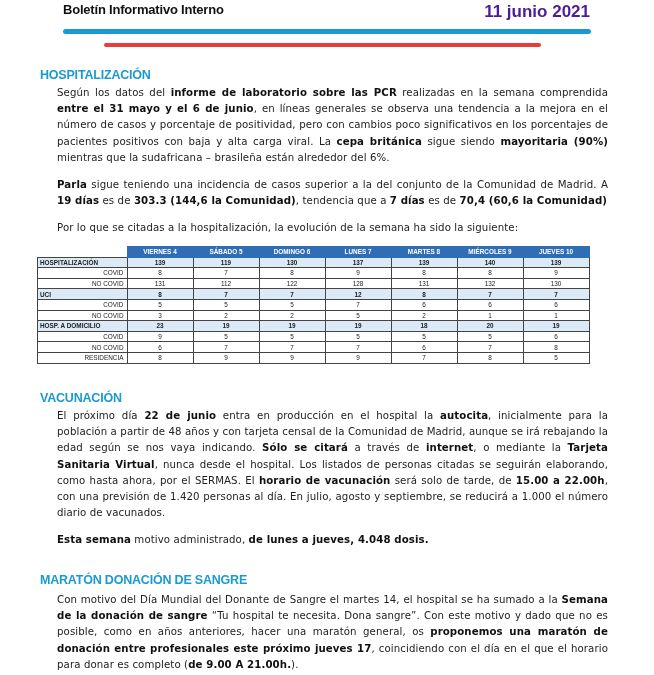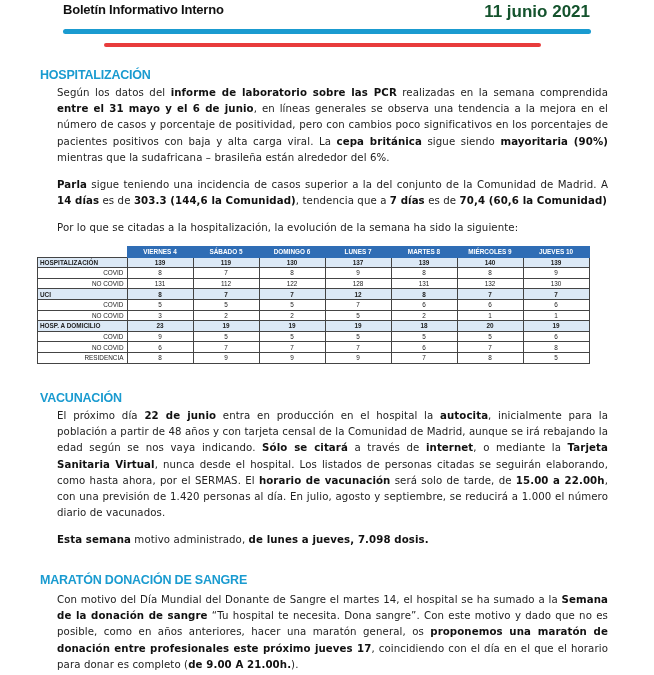--- a/index.html
+++ b/index.html
@@ -1,21 +1,21 @@
 <!DOCTYPE html>
 <html><head>
 <meta charset="utf-8">
 <style>
   html, body { margin: 0; padding: 0; background: #ffffff; }
   body { width: 654px; height: 675px; position: relative; overflow: hidden;
          font-family: "DejaVu Sans", sans-serif; color: #1a1a1a; }
   .header-title { position: absolute; left: 63px; top: 2px; font-family: "Liberation Sans", sans-serif;
          font-weight: bold; font-size: 13px; color: #111; letter-spacing: -0.2px; }
   .header-date { position: absolute; right: 64px; top: 2px; font-family: "Liberation Sans", sans-serif;
-         font-weight: bold; font-size: 17px; color: #14532d; }
+         font-weight: bold; font-size: 17px; color: #4c1d95; }
   .rule-blue { position: absolute; left: 63px; top: 29px; width: 528px; height: 5px;
          background: #1a9bd0; border-radius: 3px; }
   .rule-red { position: absolute; left: 104px; top: 43px; width: 437px; height: 4px;
          background: #e83c3c; border-radius: 3px; }
   .section-title { position: absolute; left: 40px; font-family: "Liberation Sans", sans-serif;
          font-weight: bold; font-size: 12.5px; color: #1a9bd0; letter-spacing: -0.2px; }
   .para { position: absolute; left: 57px; width: 551px; font-size: 10.2px; line-height: 16.2px;
          text-align: justify; color: #222; letter-spacing: 0.1px; }
   .para b { font-weight: bold; color: #111; }
   table.hosp { position: absolute; left: 37px; top: 246px; border-collapse: collapse;
@@ -33,21 +33,21 @@
 <div>
   <div class="header-title">Boletín Informativo Interno</div>
   <div class="header-date">11 junio 2021</div>
   <div class="rule-blue"></div>
   <div class="rule-red"></div>
 </div>
 
 <section>
   <div class="section-title" style="top:68px;">HOSPITALIZACIÓN</div>
   <div class="para" style="top:85px;"><span>Según los datos del </span><b>informe de laboratorio sobre las PCR</b><span> realizadas en la semana comprendida </span><b>entre el 31 mayo y el 6 de junio</b><span>, en líneas generales se observa una tendencia a la mejora en el número de casos y porcentaje de positividad, pero con cambios poco significativos en los porcentajes de pacientes positivos con baja y alta carga viral. La </span><b>cepa británica</b><span> sigue siendo </span><b>mayoritaria (90%)</b><span> mientras que la sudafricana – brasileña están alrededor del 6%.</span></div>
-  <div class="para" style="top:177px;"><b>Parla</b><span> sigue teniendo una incidencia de casos superior a la del conjunto de la Comunidad de Madrid. A </span><b>14 días</b><span> es de </span><b>303.3 (144,6 la Comunidad)</b><span>, tendencia que a </span><b>7 días</b><span> es de </span><b>70,4 (60,6 la Comunidad)</b></div>
+  <div class="para" style="top:177px;"><b>Parla</b><span> sigue teniendo una incidencia de casos superior a la del conjunto de la Comunidad de Madrid. A </span><b>19 días</b><span> es de </span><b>303.3 (144,6 la Comunidad)</b><span>, tendencia que a </span><b>7 días</b><span> es de </span><b>70,4 (60,6 la Comunidad)</b></div>
   <div class="para" style="top:220px;">Por lo que se citadas a la hospitalización, la evolución de la semana ha sido la siguiente:</div>
 
   <table class="hosp">
     <thead>
       <tr>
         <th class="blank"></th>
         <th class="day">VIERNES 4</th>
         <th class="day">SÁBADO 5</th>
         <th class="day">DOMINGO 6</th>
         <th class="day">LUNES 7</th>
@@ -157,19 +157,19 @@
           <td>8</td>
           <td>5</td>
         </tr>
       </tbody>
   </table>
 </section>
 
 <section>
   <div class="section-title" style="top:391px;text-align:right;">VACUNACIÓN</div>
   <div class="para" style="top:408px;"><span>El próximo día </span><b>22 de junio</b><span> entra en producción en el hospital la </span><b>autocita</b><span>, inicialmente para la población a partir de 48 años y con tarjeta censal de la Comunidad de Madrid, aunque se irá rebajando la edad según se nos vaya indicando. </span><b>Sólo se citará</b><span> a través de </span><b>internet</b><span>, o mediante la </span><b>Tarjeta Sanitaria Virtual</b><span>, nunca desde el hospital. Los listados de personas citadas se seguirán elaborando, como hasta ahora, por el SERMAS. El </span><b>horario de vacunación</b><span> será solo de tarde, de </span><b>15.00 a 22.00h</b><span>, con una previsión de 1.420 personas al día. En julio, agosto y septiembre, se reducirá a 1.000 el número diario de vacunados.</span></div>
-  <div class="para" style="top:532px;"><b>Esta semana</b><span> motivo administrado, </span><b>de lunes a jueves, 7.098 dosis.</b></div>
+  <div class="para" style="top:532px;"><b>Esta semana</b><span> motivo administrado, </span><b>de lunes a jueves, 4.048 dosis.</b></div>
 </section>
 
 <section>
   <div class="section-title" style="top:573px;">MARATÓN DONACIÓN DE SANGRE</div>
   <div class="para" style="top:592px;"><span>Con motivo del Día Mundial del Donante de Sangre el martes 14, el hospital se ha sumado a la </span><b>Semana de la donación de sangre</b><span> “Tu hospital te necesita. Dona sangre”. Con este motivo y dado que no es posible, como en años anteriores, hacer una maratón general, os </span><b>proponemos una maratón de donación entre profesionales este próximo jueves 17</b><span>, coincidiendo con el día en el que el horario para donar es completo (</span><b>de 9.00 A 21.00h.</b><span>).</span></div>
 </section>
 
 </body></html>

